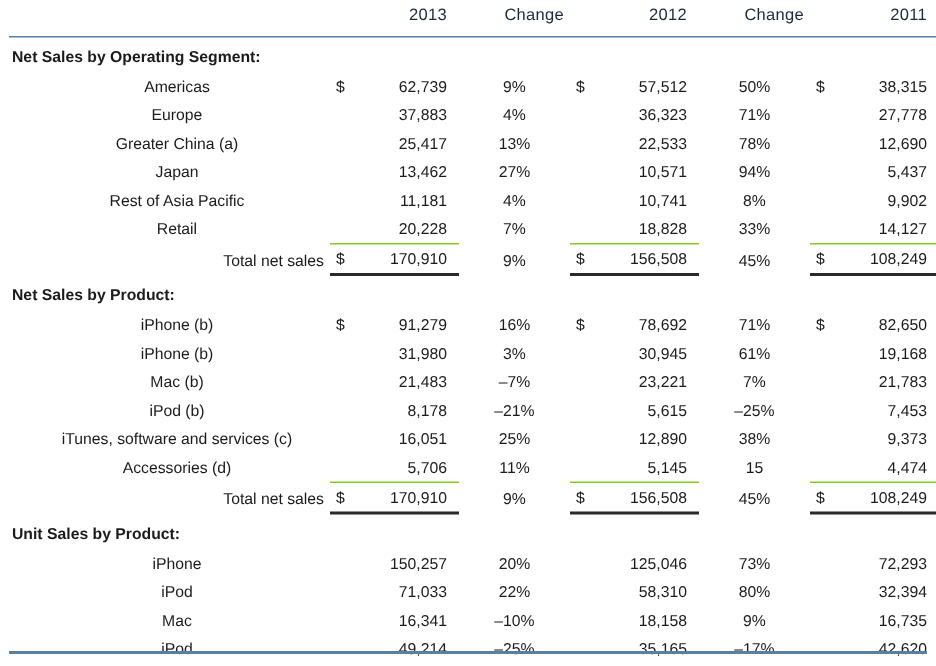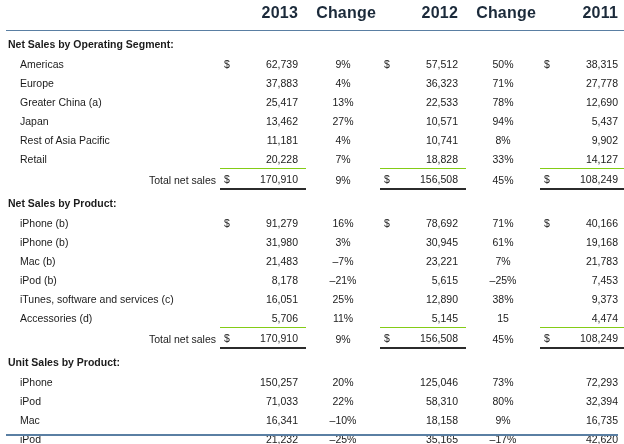--- a/index.html
+++ b/index.html
@@ -26,39 +26,39 @@
     margin-left: 6px;
     border-collapse: collapse;
     font-size: 10.5px;
     table-layout: fixed;
   }
   table.fin col.c-label { width: 214px; }
   table.fin col.c-num   { width: 86px; }
   table.fin col.c-chg   { width: 74px; }
 
   thead th {
-    font-size: 16px;
-    font-weight: bold;
+    font-size: 11px;
+    font-weight: normal;
     color: #1b2a3a;
     padding: 4px 8px 8px 4px;
     border-bottom: 1.6px solid #5a7fa3;
     text-align: right;
     vertical-align: bottom;
     letter-spacing: 0.2px;
   }
   thead th.blank { border-bottom: 1.6px solid #5a7fa3; }
   thead th.chg { text-align: right; padding-right: 4px; }
 
   tbody td {
     padding: 3.5px 4px 3.5px 4px;
     vertical-align: bottom;
     white-space: nowrap;
   }
   td.label {
-    text-align: left;
+    text-align: center;
     padding-left: 14px;
   }
   td.section {
     text-align: left;
     padding-left: 2px;
     font-weight: bold;
     padding-top: 7px;
     padding-bottom: 4px;
   }
   td.total-label {
@@ -227,21 +227,21 @@
           <td class="num">
             <span class="dollar-cell">
               <span class="sym">$</span>
               <span class="val">78,692</span>
             </span>
           </td>
           <td class="chg">71%</td>
           <td class="num">
             <span class="dollar-cell">
               <span class="sym">$</span>
-              <span class="val">40,166</span>
+              <span class="val">82,650</span>
             </span>
           </td>
         </tr>
         <tr>
           <td class="label">iPhone (b)</td>
           <td class="num">31,980</td>
           <td class="chg">3%</td>
           <td class="num">30,945</td>
           <td class="chg">61%</td>
           <td class="num">19,168</td>
@@ -323,21 +323,21 @@
         <tr>
           <td class="label">Mac</td>
           <td class="num">16,341</td>
           <td class="chg">–10%</td>
           <td class="num">18,158</td>
           <td class="chg">9%</td>
           <td class="num">16,735</td>
         </tr>
         <tr>
           <td class="label">iPod</td>
-          <td class="num">21,232</td>
+          <td class="num">49,214</td>
           <td class="chg">–25%</td>
           <td class="num">35,165</td>
           <td class="chg">–17%</td>
           <td class="num">42,620</td>
         </tr>
       </tbody>
   </table>
 
   <div class="bottom-rule"></div>
 </div>

